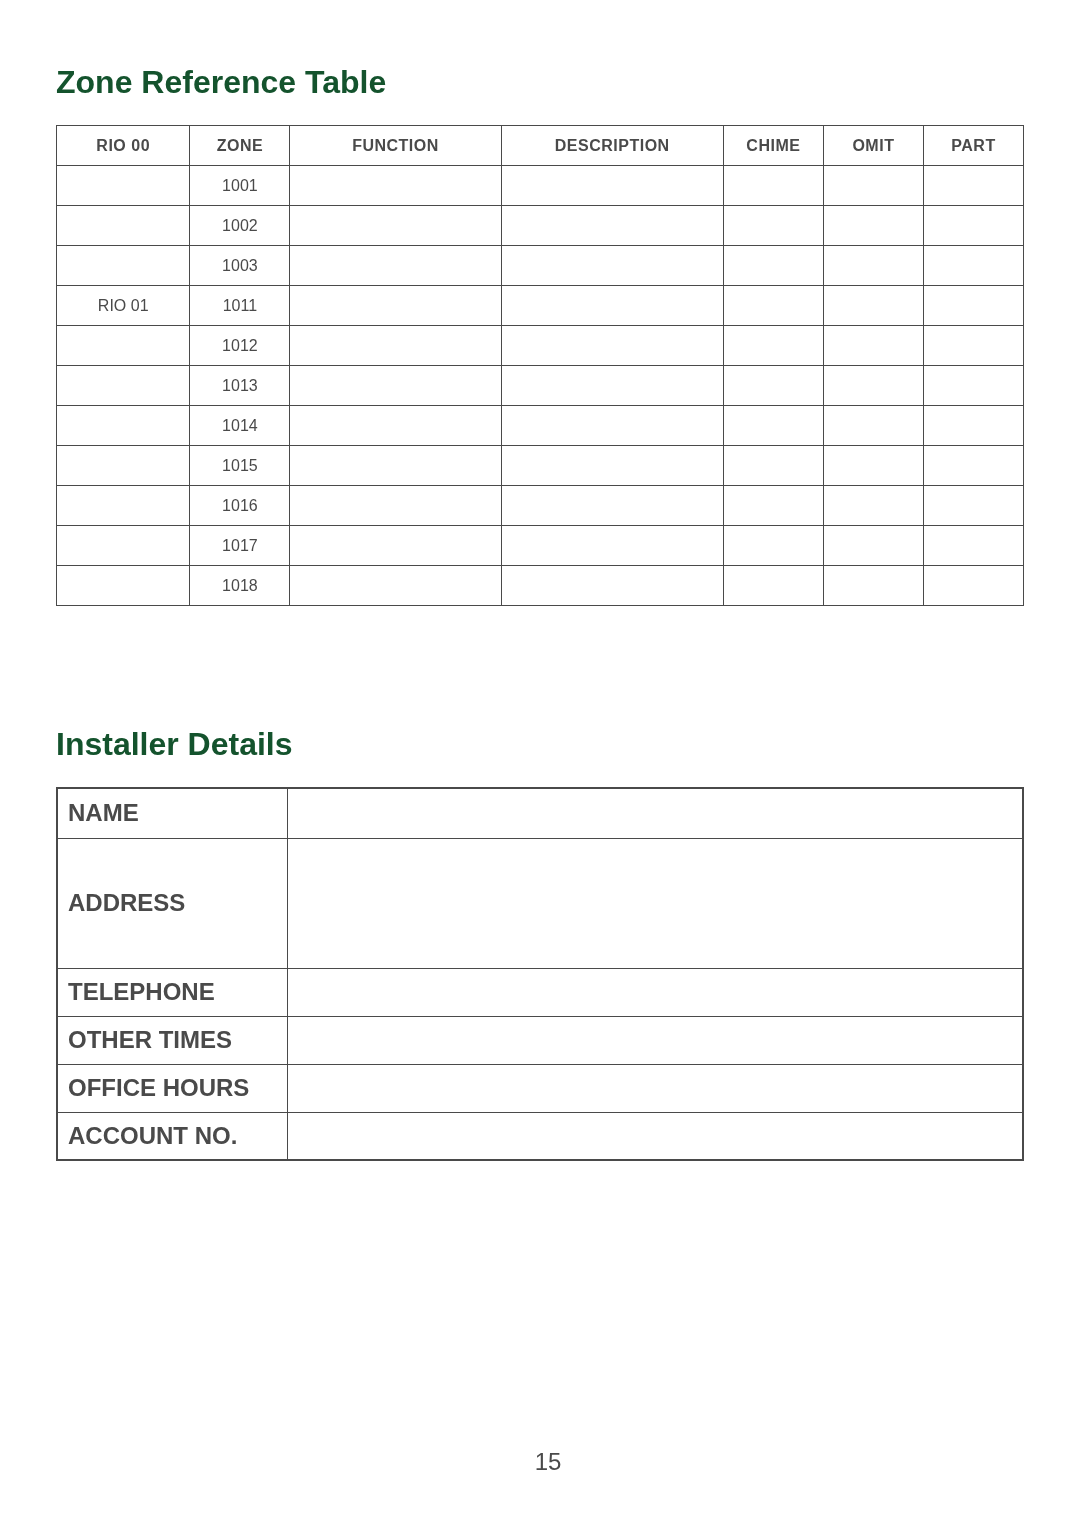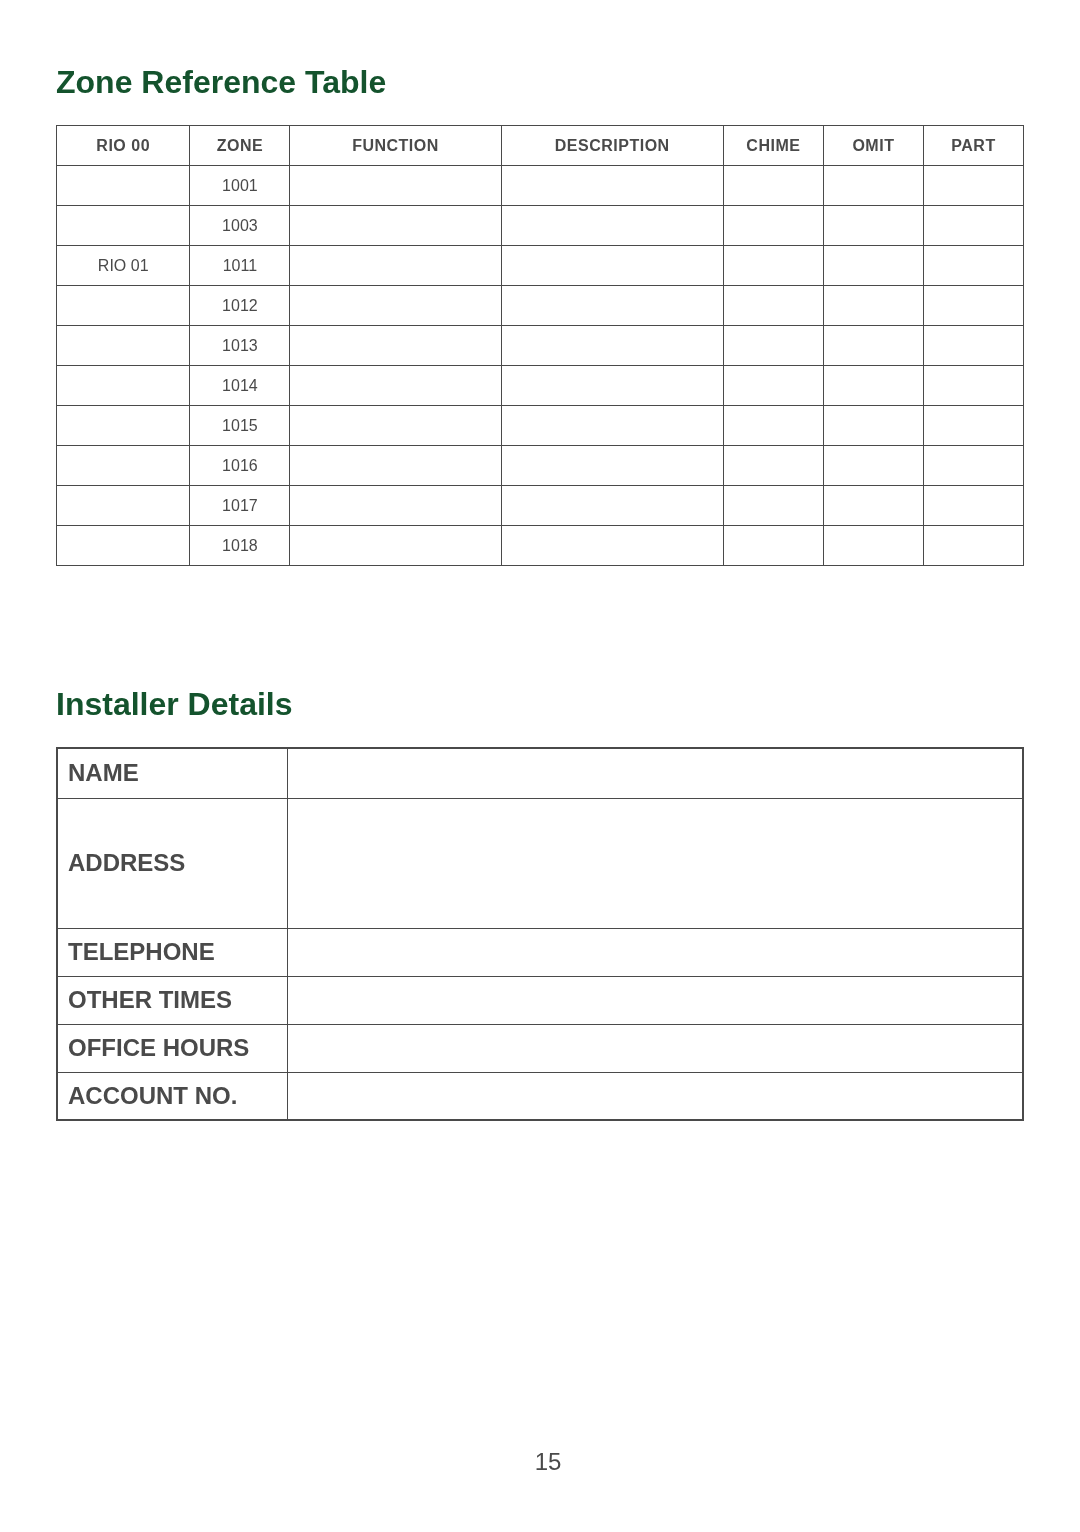--- a/index.html
+++ b/index.html
@@ -119,20 +119,29 @@
           <td></td>
           <td>1001</td>
           <td></td>
           <td></td>
           <td></td>
           <td></td>
           <td></td>
         </tr>
         <tr>
           <td></td>
+          <td>1002</td>
+          <td></td>
+          <td></td>
+          <td></td>
+          <td></td>
+          <td></td>
+        </tr>
+        <tr>
+          <td></td>
           <td>1003</td>
           <td></td>
           <td></td>
           <td></td>
           <td></td>
           <td></td>
         </tr>
         <tr>
           <td class="rio-label">RIO 01</td>
           <td>1011</td>

